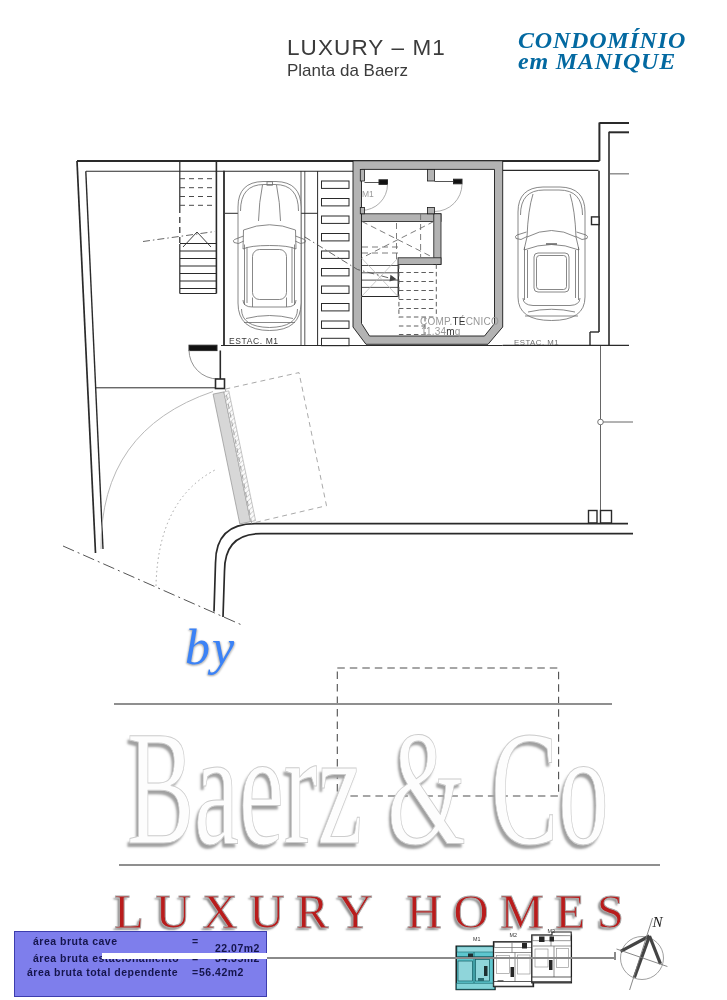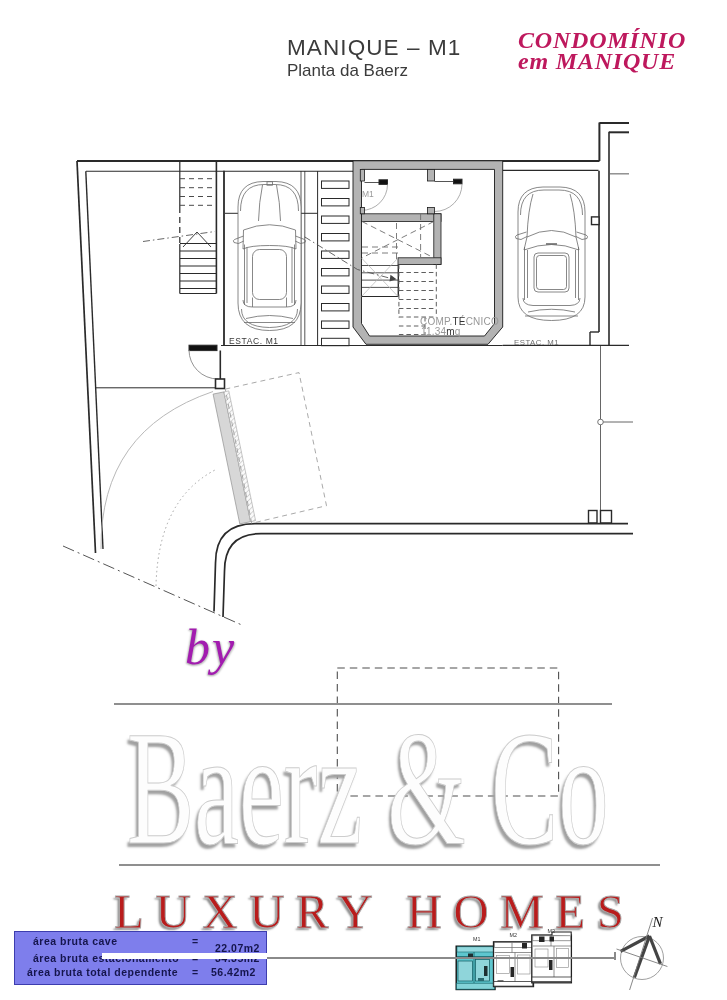--- a/index.html
+++ b/index.html
@@ -1,21 +1,21 @@
 <!DOCTYPE html>
 <html><head><meta charset="utf-8"><style>
 html,body{margin:0;padding:0;width:727px;height:1000px;background:#fff;overflow:hidden}
 body{font-family:"Liberation Sans",sans-serif;position:relative;will-change:transform}
 .abs{position:absolute}
 </style></head>
 <body>
 
-<div class="abs" style="left:287px;top:35px;font-size:22.5px;letter-spacing:1.1px;color:#3b3b3b">MANIQUE – M1</div>
+<div class="abs" style="left:287px;top:35px;font-size:22.5px;letter-spacing:1.1px;color:#3b3b3b">LUXURY – M1</div>
 <div class="abs" style="left:287px;top:61px;font-size:17px;color:#3b3b3b">Planta da Baerz</div>
-<div class="abs" style="left:518px;top:30px;font-family:'Liberation Serif',serif;font-weight:bold;font-style:italic;font-size:24px;line-height:21px;color:#be185d;letter-spacing:0.8px">CONDOMÍNIO<br>em MANIQUE</div>
+<div class="abs" style="left:518px;top:30px;font-family:'Liberation Serif',serif;font-weight:bold;font-style:italic;font-size:24px;line-height:21px;color:#0369a1;letter-spacing:0.8px">CONDOMÍNIO<br>em MANIQUE</div>
 
 <svg class="abs" style="left:0;top:0" width="727" height="1000" viewBox="0 0 727 1000">
 <defs>
 <pattern id="hatch" width="3.6" height="3.6" patternTransform="rotate(45)" patternUnits="userSpaceOnUse">
 <rect width="3.6" height="3.6" fill="#fafafa"></rect>
         <line x1="0" y1="0" x2="0" y2="3.6" stroke="#a8a8a8" stroke-width="0.9"></line>
 </pattern>
 </defs>
 <g fill="none" stroke="#2a2a2a">
 
@@ -207,36 +207,36 @@
 
 <g font-family="Liberation Sans, sans-serif">
 <text x="362" y="197" font-size="8.5" fill="#999">M1</text>
 <text x="229" y="343.5" font-size="8.5" fill="#3a3a3a" letter-spacing="0.6">ESTAC.  M1</text>
 <text x="514" y="344.5" font-size="7.8" fill="#6e6e6e" letter-spacing="0.5">ESTAC.  M1</text>
 <text x="420" y="324.5" font-size="10" fill="#979797" letter-spacing="0.2">COMP.<tspan fill="#333">TÉ</tspan><tspan fill="#979797">CNICO</tspan></text>
 <text x="421" y="334.5" font-size="10" fill="#979797" letter-spacing="0.2">11.34<tspan fill="#333">m</tspan><tspan fill="#979797">q</tspan></text>
 </g>
 </svg>
 
-<div id="wm-by" class="abs" style="left:185px;top:618px;font-family:'Liberation Serif',serif;font-style:italic;font-size:50px;letter-spacing:2px;color:#a21caf;text-shadow:-1px 1px 2px #b5b5b5, 1px 1px 2px #c0c0c0;">by</div>
+<div id="wm-by" class="abs" style="left:185px;top:618px;font-family:'Liberation Serif',serif;font-style:italic;font-size:50px;letter-spacing:2px;color:#3b82f6;text-shadow:-1px 1px 2px #b5b5b5, 1px 1px 2px #c0c0c0;">by</div>
 <div id="wm-line1" class="abs" style="left:114px;top:702.5px;width:498px;height:2px;background:#8f8f8f"></div>
 <div id="wm-baerz" class="abs" style="left:127px;top:708px;width:790px;transform:scaleX(0.615);transform-origin:left top;font-family:'Liberation Serif',serif;font-size:164px;line-height:160px;color:#fdfdfd;-webkit-text-stroke:1px #cdcdcd;text-shadow:-4px 4px 3px #a0a0a0;white-space:nowrap">Baerz &amp; Co</div>
 <div id="wm-line2" class="abs" style="left:119px;top:864px;width:541px;height:2px;background:#8f8f8f"></div>
 <div id="wm-luxury" class="abs" style="left:114px;top:883px;font-family:'Liberation Serif',serif;font-size:49px;letter-spacing:11.5px;color:#b91c1c;-webkit-text-stroke:0.9px #aaaaaa;text-shadow:-2px 2px 2px #919191;white-space:nowrap">LUXURY HOMES</div>
 
-<div class="abs" style="left:14px;top:931px;width:252.5px;height:54px;background:#7e7eec;border:1px solid #3d3dae;box-sizing:border-box;color:#15154c;font-size:10.5px;font-weight:bold;letter-spacing:0.5px">
+<div class="abs" style="left:14px;top:931px;width:252.5px;height:66px;background:#7e7eec;border:1px solid #3d3dae;box-sizing:border-box;color:#15154c;font-size:10.5px;font-weight:bold;letter-spacing:0.5px">
 <div class="abs" style="left:18px;top:3px">área bruta cave</div>
     <div class="abs" style="left:177px;top:3px">=</div>
     <div class="abs" style="left:200px;top:10px">22.07m2</div>
 <div class="abs" style="left:18px;top:19.5px">área bruta estacionamento</div>
     <div class="abs" style="left:177px;top:19.5px">=</div>
     <div class="abs" style="left:200px;top:19.5px">34.35m2</div>
 <div class="abs" style="left:12px;top:33.5px">área bruta total dependente</div>
     <div class="abs" style="left:177px;top:33.5px">=</div>
-    <div class="abs" style="left:196px;top:33.5px">56.42m2</div>
+    <div class="abs" style="left:184px;top:33.5px">56.42m2</div>
 </div>
 
 <div class="abs" style="left:102px;top:952.5px;width:518px;height:6px;background:#fff"></div>
 
 <svg class="abs" style="left:448px;top:922px" width="137" height="76" viewBox="0 0 137 76">
 
 <g>
 <rect x="8.2" y="24.2" width="38.8" height="43.3" fill="#5ec6ce" stroke="#111" stroke-width="1.4"></rect>
 <rect x="9" y="24.8" width="37" height="5.2" fill="#92d9de" stroke="#16666c" stroke-width="0.6"></rect>
 <rect x="8.6" y="61.2" width="38" height="6" fill="#83d3d8" stroke="#16666c" stroke-width="0.7"></rect>

